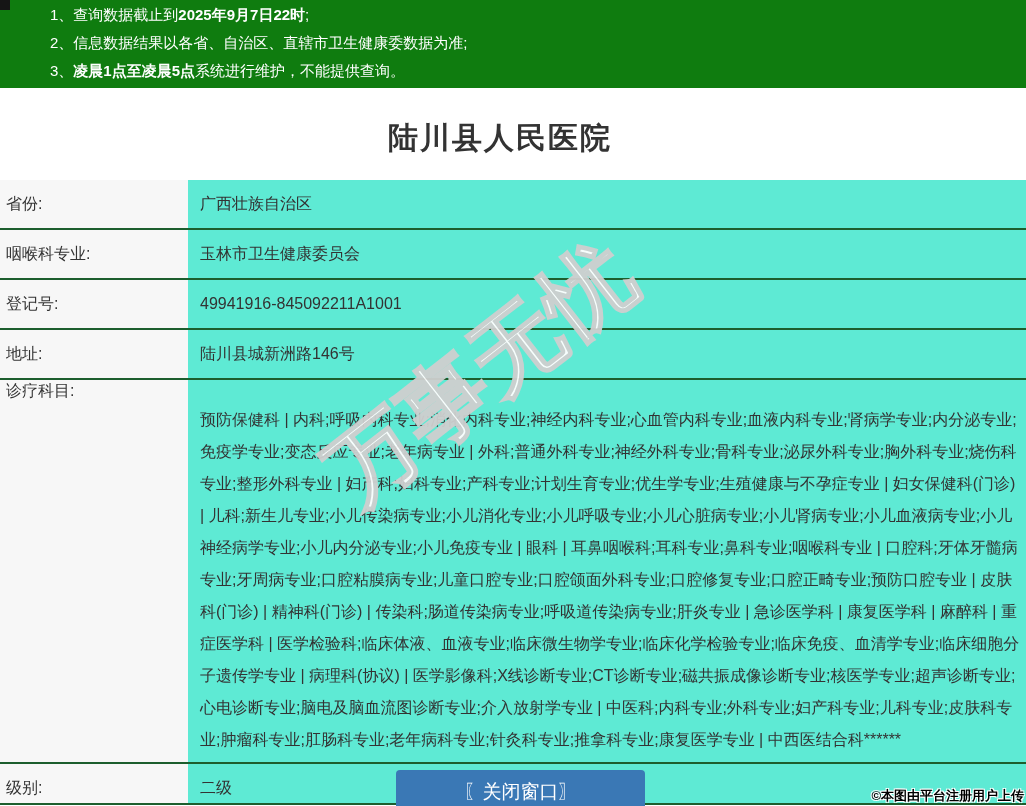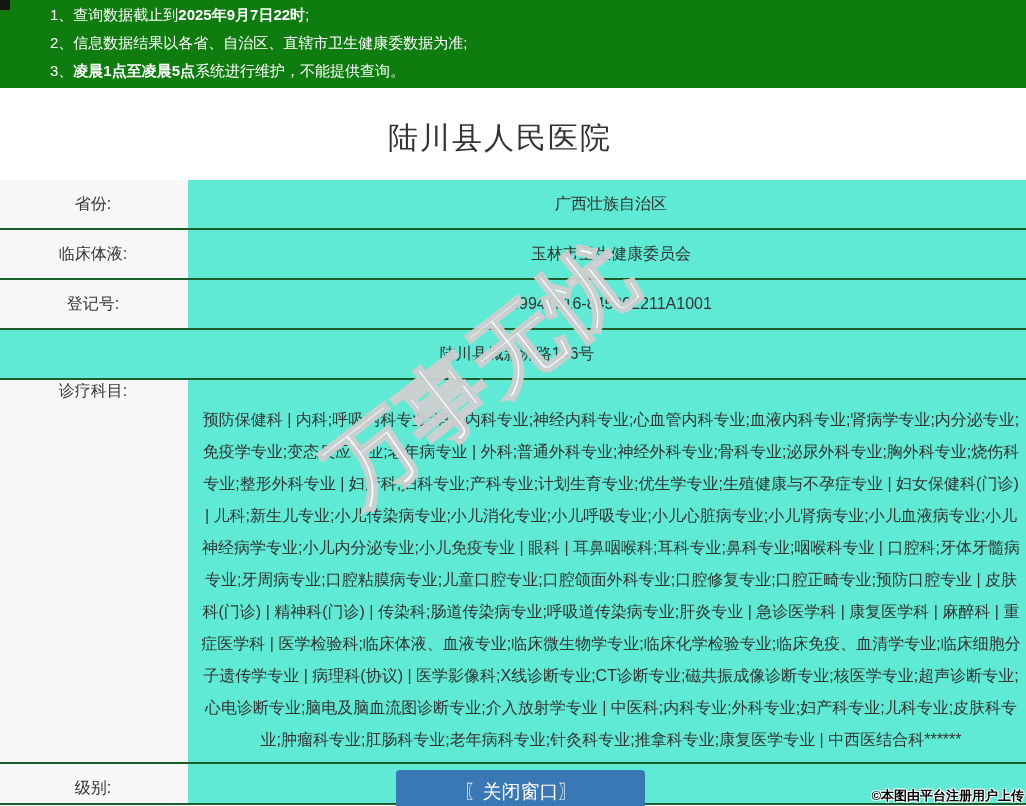--- a/index.html
+++ b/index.html
@@ -12,24 +12,24 @@
   
   .banner{
     position:absolute;left:0;top:0;width:1026px;height:88px;background:#0f7c0f;
     box-sizing:border-box;padding:1px 0 0 50px;color:#ffffff;
   }
   .banner-line{font-size:15px;line-height:28px;white-space:nowrap;}
   .banner-line b{font-weight:bold;}
   
   .page-title{
     position:absolute;left:0;top:118px;width:1000px;text-align:center;
-    font-size:30px;letter-spacing:2px;color:#333;font-weight:400;
+    font-size:30px;letter-spacing:2px;color:#333;font-weight:700;
   }
   
-  .info-table{position:absolute;left:0;top:180px;width:1026px;text-align:center;}
+  .info-table{position:absolute;left:0;top:180px;width:1026px;}
   .row{display:flex;border-bottom:2px solid #1d5e2e;}
   .cell-label{
     width:188px;box-sizing:border-box;background:#f7f7f7;
     padding:13px 8px 13px 6px;font-size:16px;line-height:22px;color:#333;flex:none;
   }
   .cell-value{
     flex:1;box-sizing:border-box;background:#5eead4;
     padding:13px 4px 13px 12px;font-size:16px;line-height:22px;color:#333;
   }
   .row.tall .cell-label{padding-top:0;}
@@ -70,28 +70,29 @@
   <div class="corner-artifact"></div>
 
   <div class="page-title">陆川县人民医院</div>
 
   <div class="info-table">
     <div class="row">
       <div class="cell-label">省份:</div>
       <div class="cell-value">广西壮族自治区</div>
     </div>
     <div class="row">
-      <div class="cell-label">临床体液:</div>
+      <div class="cell-label">咽喉科专业:</div>
       <div class="cell-value">玉林市卫生健康委员会</div>
     </div>
     <div class="row">
       <div class="cell-label">登记号:</div>
       <div class="cell-value">49941916-845092211A1001</div>
     </div>
     <div class="row">
+      <div class="cell-label">地址:</div>
       <div class="cell-value">陆川县城新洲路146号</div>
     </div>
     <div class="row tall">
       <div class="cell-label">诊疗科目:</div>
       <div class="cell-value">预防保健科 | 内科;呼吸内科专业;消化内科专业;神经内科专业;心血管内科专业;血液内科专业;肾病学专业;内分泌专业;免疫学专业;变态反应专业;老年病专业 | 外科;普通外科专业;神经外科专业;骨科专业;泌尿外科专业;胸外科专业;烧伤科专业;整形外科专业 | 妇产科;妇科专业;产科专业;计划生育专业;优生学专业;生殖健康与不孕症专业 | 妇女保健科(门诊) | 儿科;新生儿专业;小儿传染病专业;小儿消化专业;小儿呼吸专业;小儿心脏病专业;小儿肾病专业;小儿血液病专业;小儿神经病学专业;小儿内分泌专业;小儿免疫专业 | 眼科 | 耳鼻咽喉科;耳科专业;鼻科专业;咽喉科专业 | 口腔科;牙体牙髓病专业;牙周病专业;口腔粘膜病专业;儿童口腔专业;口腔颌面外科专业;口腔修复专业;口腔正畸专业;预防口腔专业 | 皮肤科(门诊) | 精神科(门诊) | 传染科;肠道传染病专业;呼吸道传染病专业;肝炎专业 | 急诊医学科 | 康复医学科 | 麻醉科 | 重症医学科 | 医学检验科;临床体液、血液专业;临床微生物学专业;临床化学检验专业;临床免疫、血清学专业;临床细胞分子遗传学专业 | 病理科(协议) | 医学影像科;X线诊断专业;CT诊断专业;磁共振成像诊断专业;核医学专业;超声诊断专业;心电诊断专业;脑电及脑血流图诊断专业;介入放射学专业 | 中医科;内科专业;外科专业;妇产科专业;儿科专业;皮肤科专业;肿瘤科专业;肛肠科专业;老年病科专业;针灸科专业;推拿科专业;康复医学专业 | 中西医结合科******</div>
     </div>
     <div class="row last">
       <div class="cell-label">级别:</div>
       <div class="cell-value">二级</div>
     </div>

